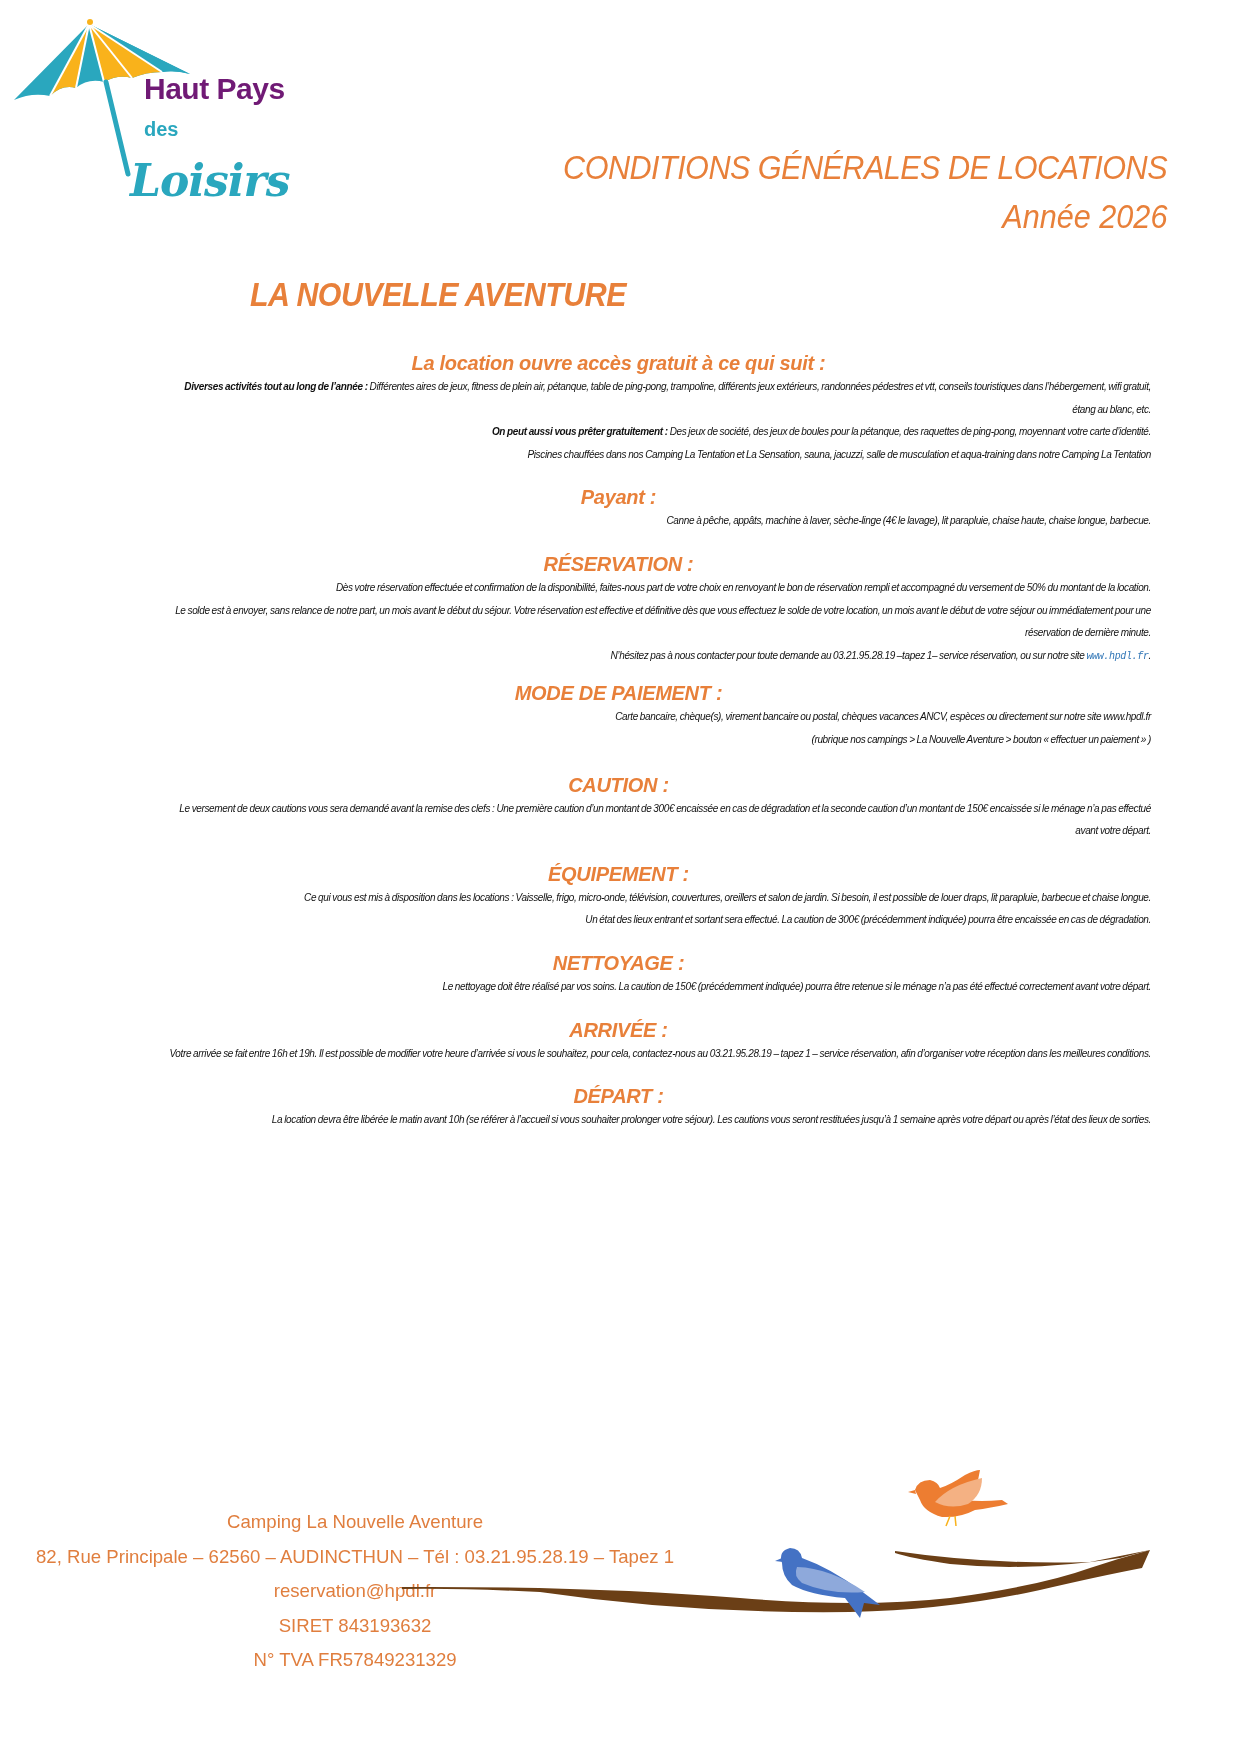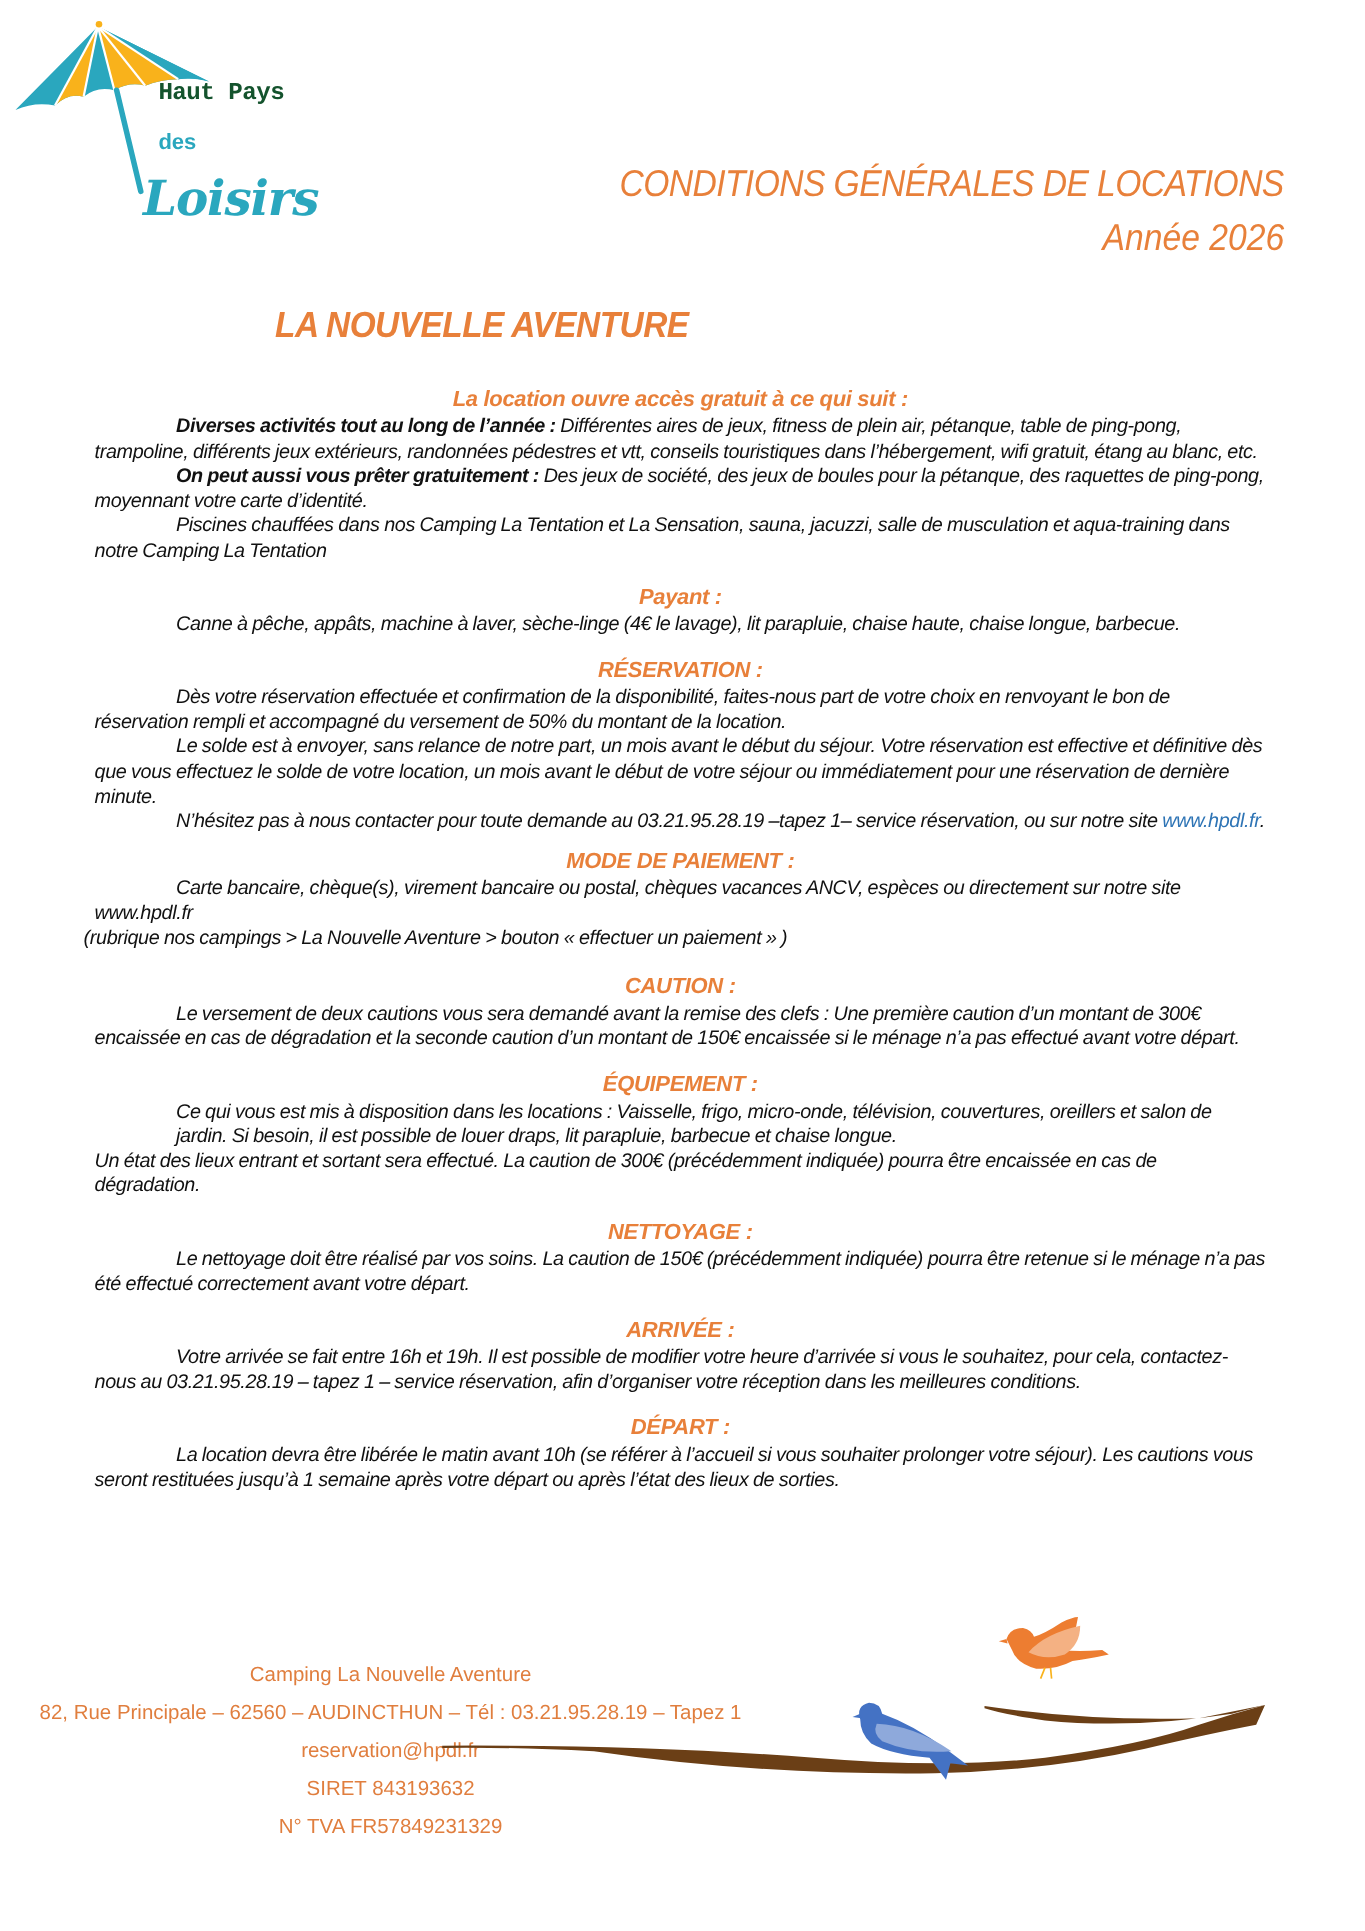--- a/index.html
+++ b/index.html
@@ -1,40 +1,40 @@
 <!DOCTYPE html>
 <html><head>
 <meta charset="utf-8">
 <style>
   html, body { margin: 0; padding: 0; background: #ffffff; }
   body { width: 1241px; height: 1755px; position: relative; overflow: hidden;
          font-family: "Liberation Sans", sans-serif; color: #111; }
   .abs { position: absolute; }
   .logo { left: 14px; top: 14px; width: 310px; height: 170px; }
-  .logo-haut { left: 144px; top: 72px; font-family: Liberation Mono, monospace; font-weight: bold;
-               font-size: 22px; color: #14532d; letter-spacing: -0.5px; white-space: nowrap; }
+  .logo-haut { left: 144px; top: 72px; font-family: Liberation Sans, sans-serif; font-weight: bold;
+               font-size: 30px; color: #701a75; letter-spacing: -0.5px; white-space: nowrap; }
   .logo-des { left: 134px; top: 112px; font-size: 20px; color: #2AA7BE; font-weight: bold; }
   .logo-loisirs { left: 128px; top: 113px; font-family: "DejaVu Serif", serif; font-style: italic; font-weight: bold;
                   font-size: 44px; color: #2AA7BE; letter-spacing: -1px; padding-left: 36px; }
   .title1 { right: 74px; top: 148px; font-size: 34px; font-style: italic; color: #E8803A; white-space: nowrap;
             letter-spacing: -0.6px; transform: scaleX(0.9); transform-origin: right center; }
   .title2 { right: 74px; top: 197px; font-size: 34px; font-style: italic; color: #E8803A; white-space: nowrap;
             transform: scaleX(0.9); transform-origin: right center; }
   .doc-name { left: 250px; top: 276px; font-size: 33px; font-weight: bold; font-style: italic; color: #E8803A;
               white-space: nowrap; letter-spacing: -0.5px; transform: scaleX(0.92); transform-origin: left center; }
   .content { left: 86px; top: 350px; width: 1065px; }
   .section { margin-bottom: 0; }
   .sec-head { font-size: 20px; font-style: italic; color: #E8803A; letter-spacing: -0.3px; margin: 0; line-height: 26px; text-align: center; }
   .sec-head.bold { font-weight: bold; }
-  .para { font-size: 18px; font-style: italic; line-height: 22.6px; margin: 0; letter-spacing: -0.35px; color: #111;
-          word-spacing: -0.5px; }
+  .para { font-size: 10px; font-style: italic; line-height: 22.6px; margin: 0; letter-spacing: -0.35px; color: #111;
+          word-spacing: -0.5px; text-align: right; }
   .indent { text-indent: 74px; }
   .indent-block { padding-left: 74px; }
   .para b { font-weight: bold; }
-  .link { color: #2E74B5; }
+  .link { color: #2E74B5; font-family: Liberation Mono, monospace; }
   .gap { height: 16px; }
   .footer { left: 36px; top: 1505px; font-size: 18.6px; color: #E07E3E; line-height: 34.5px; text-align: center; }
   .footer div { white-space: nowrap; }
 </style>
 </head>
 <body>
 
 <div class="abs logo">
   <svg class="abs" style="left:0;top:0;" width="200" height="170" viewBox="0 0 200 170">
 

